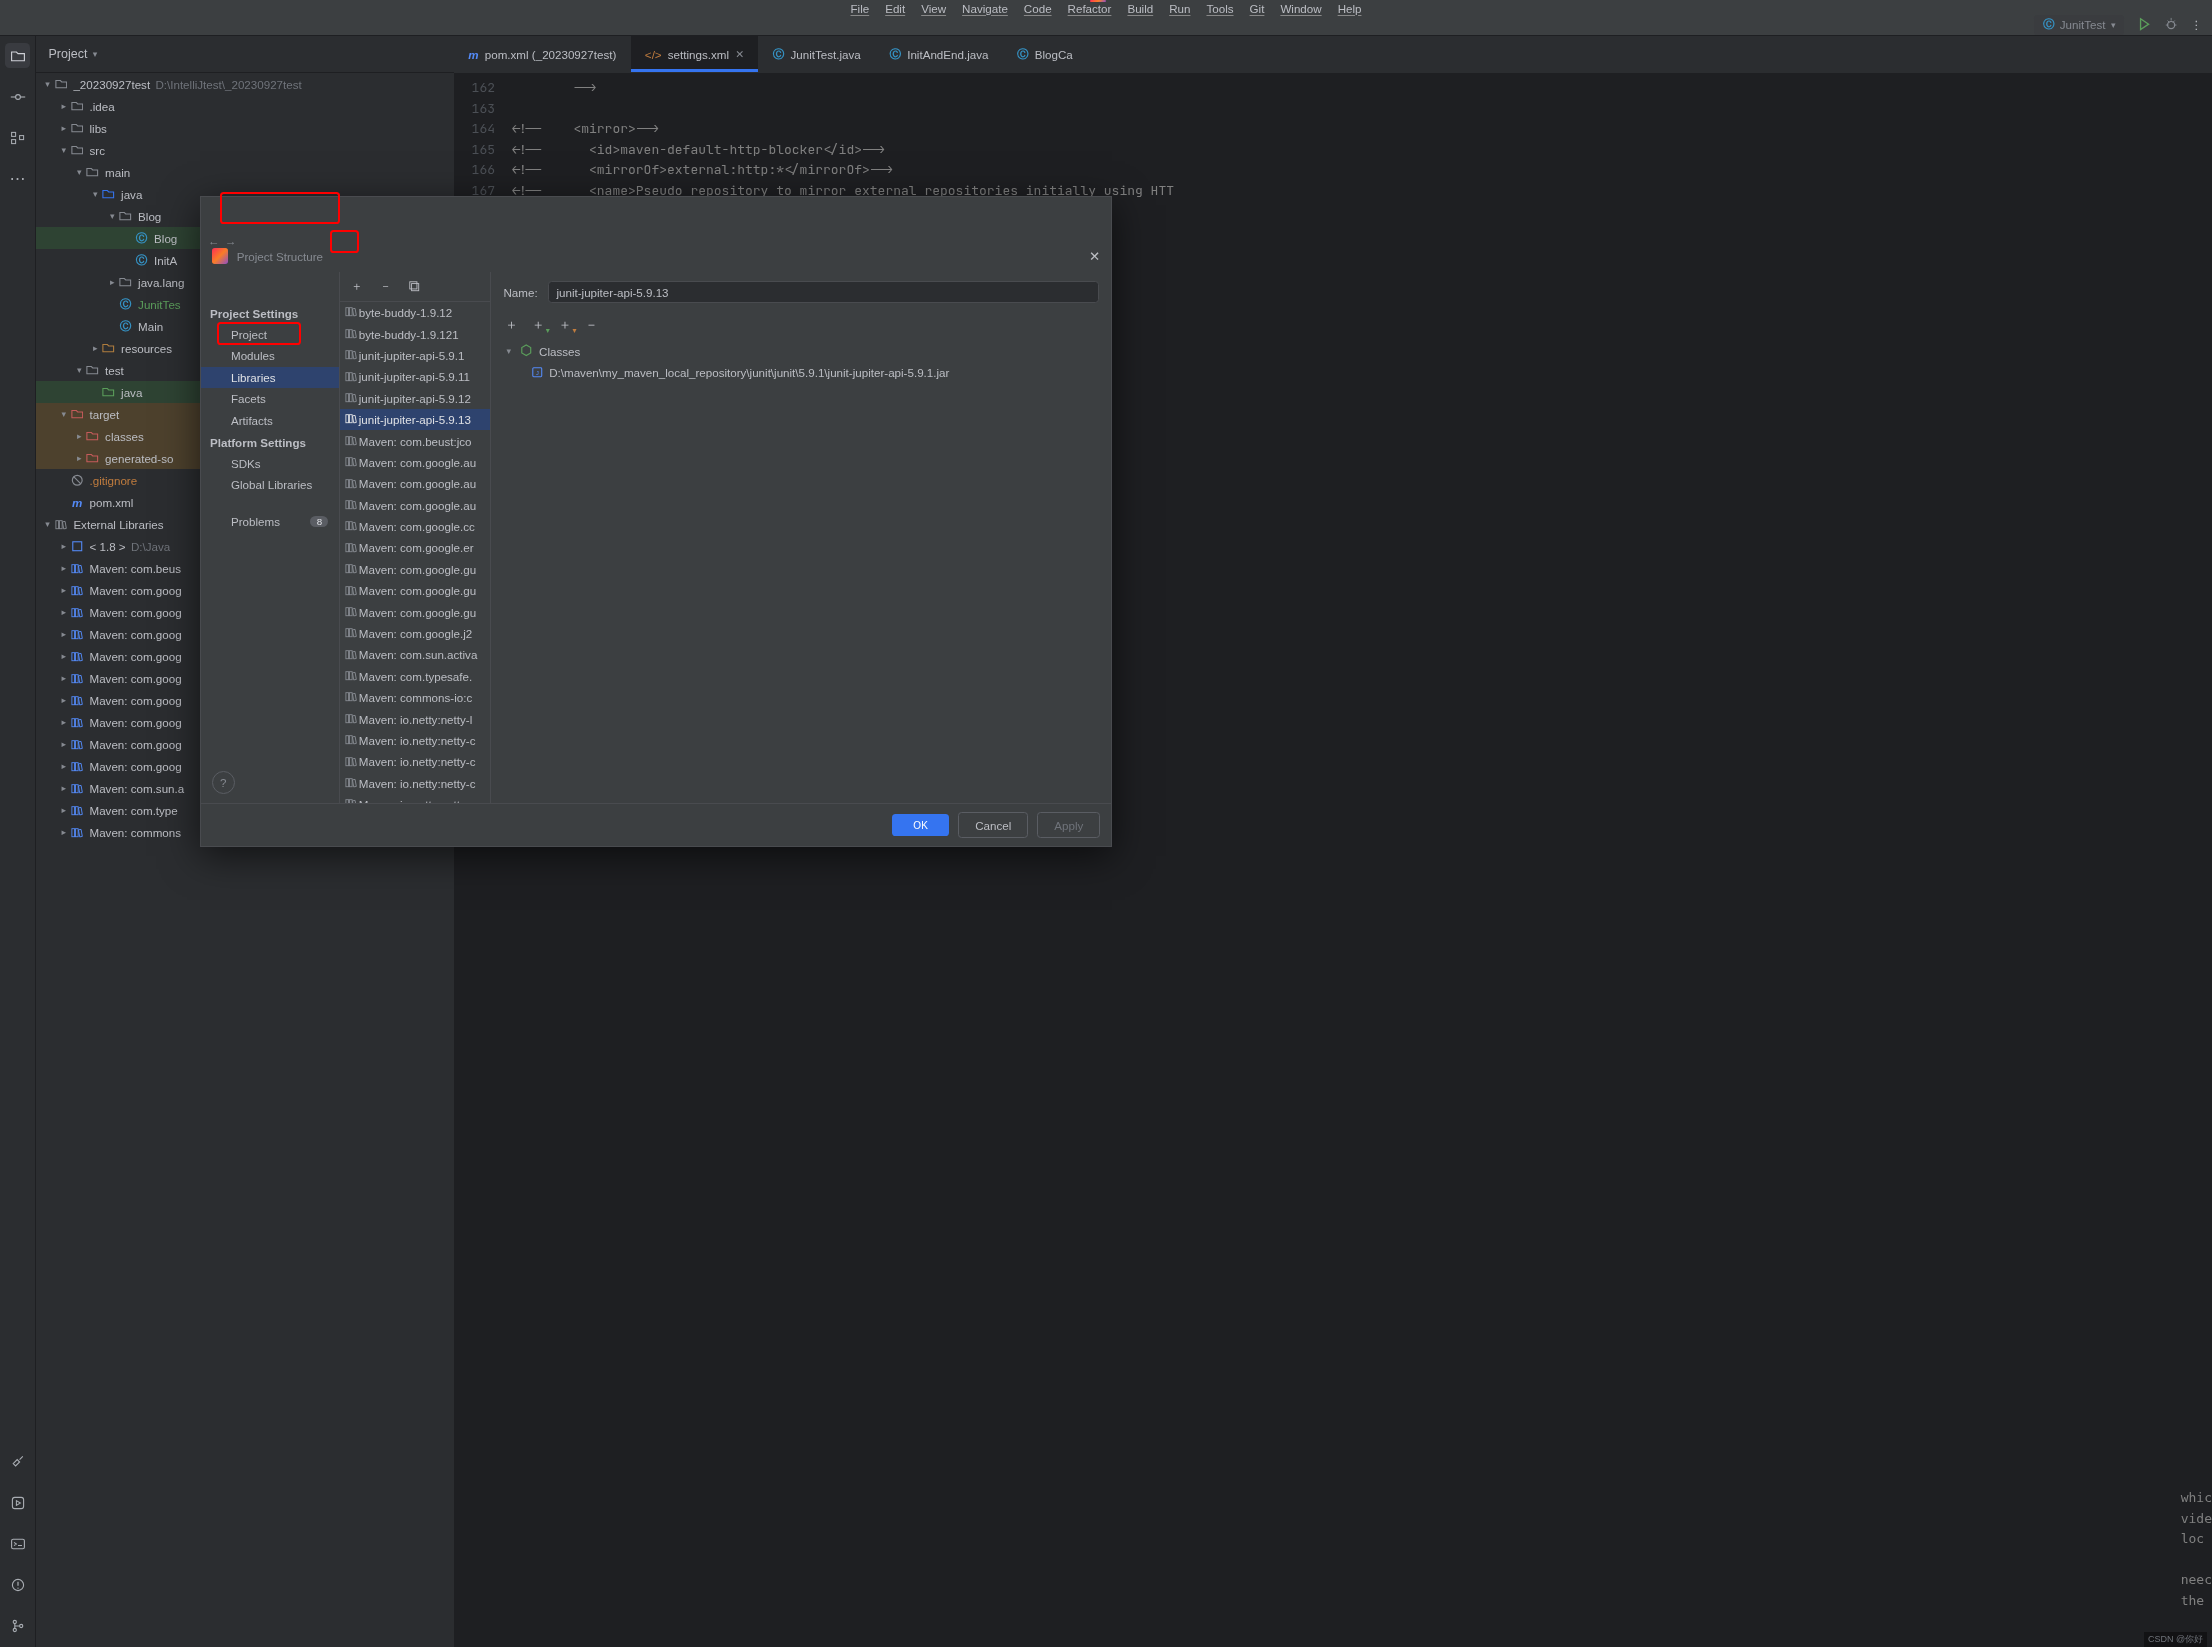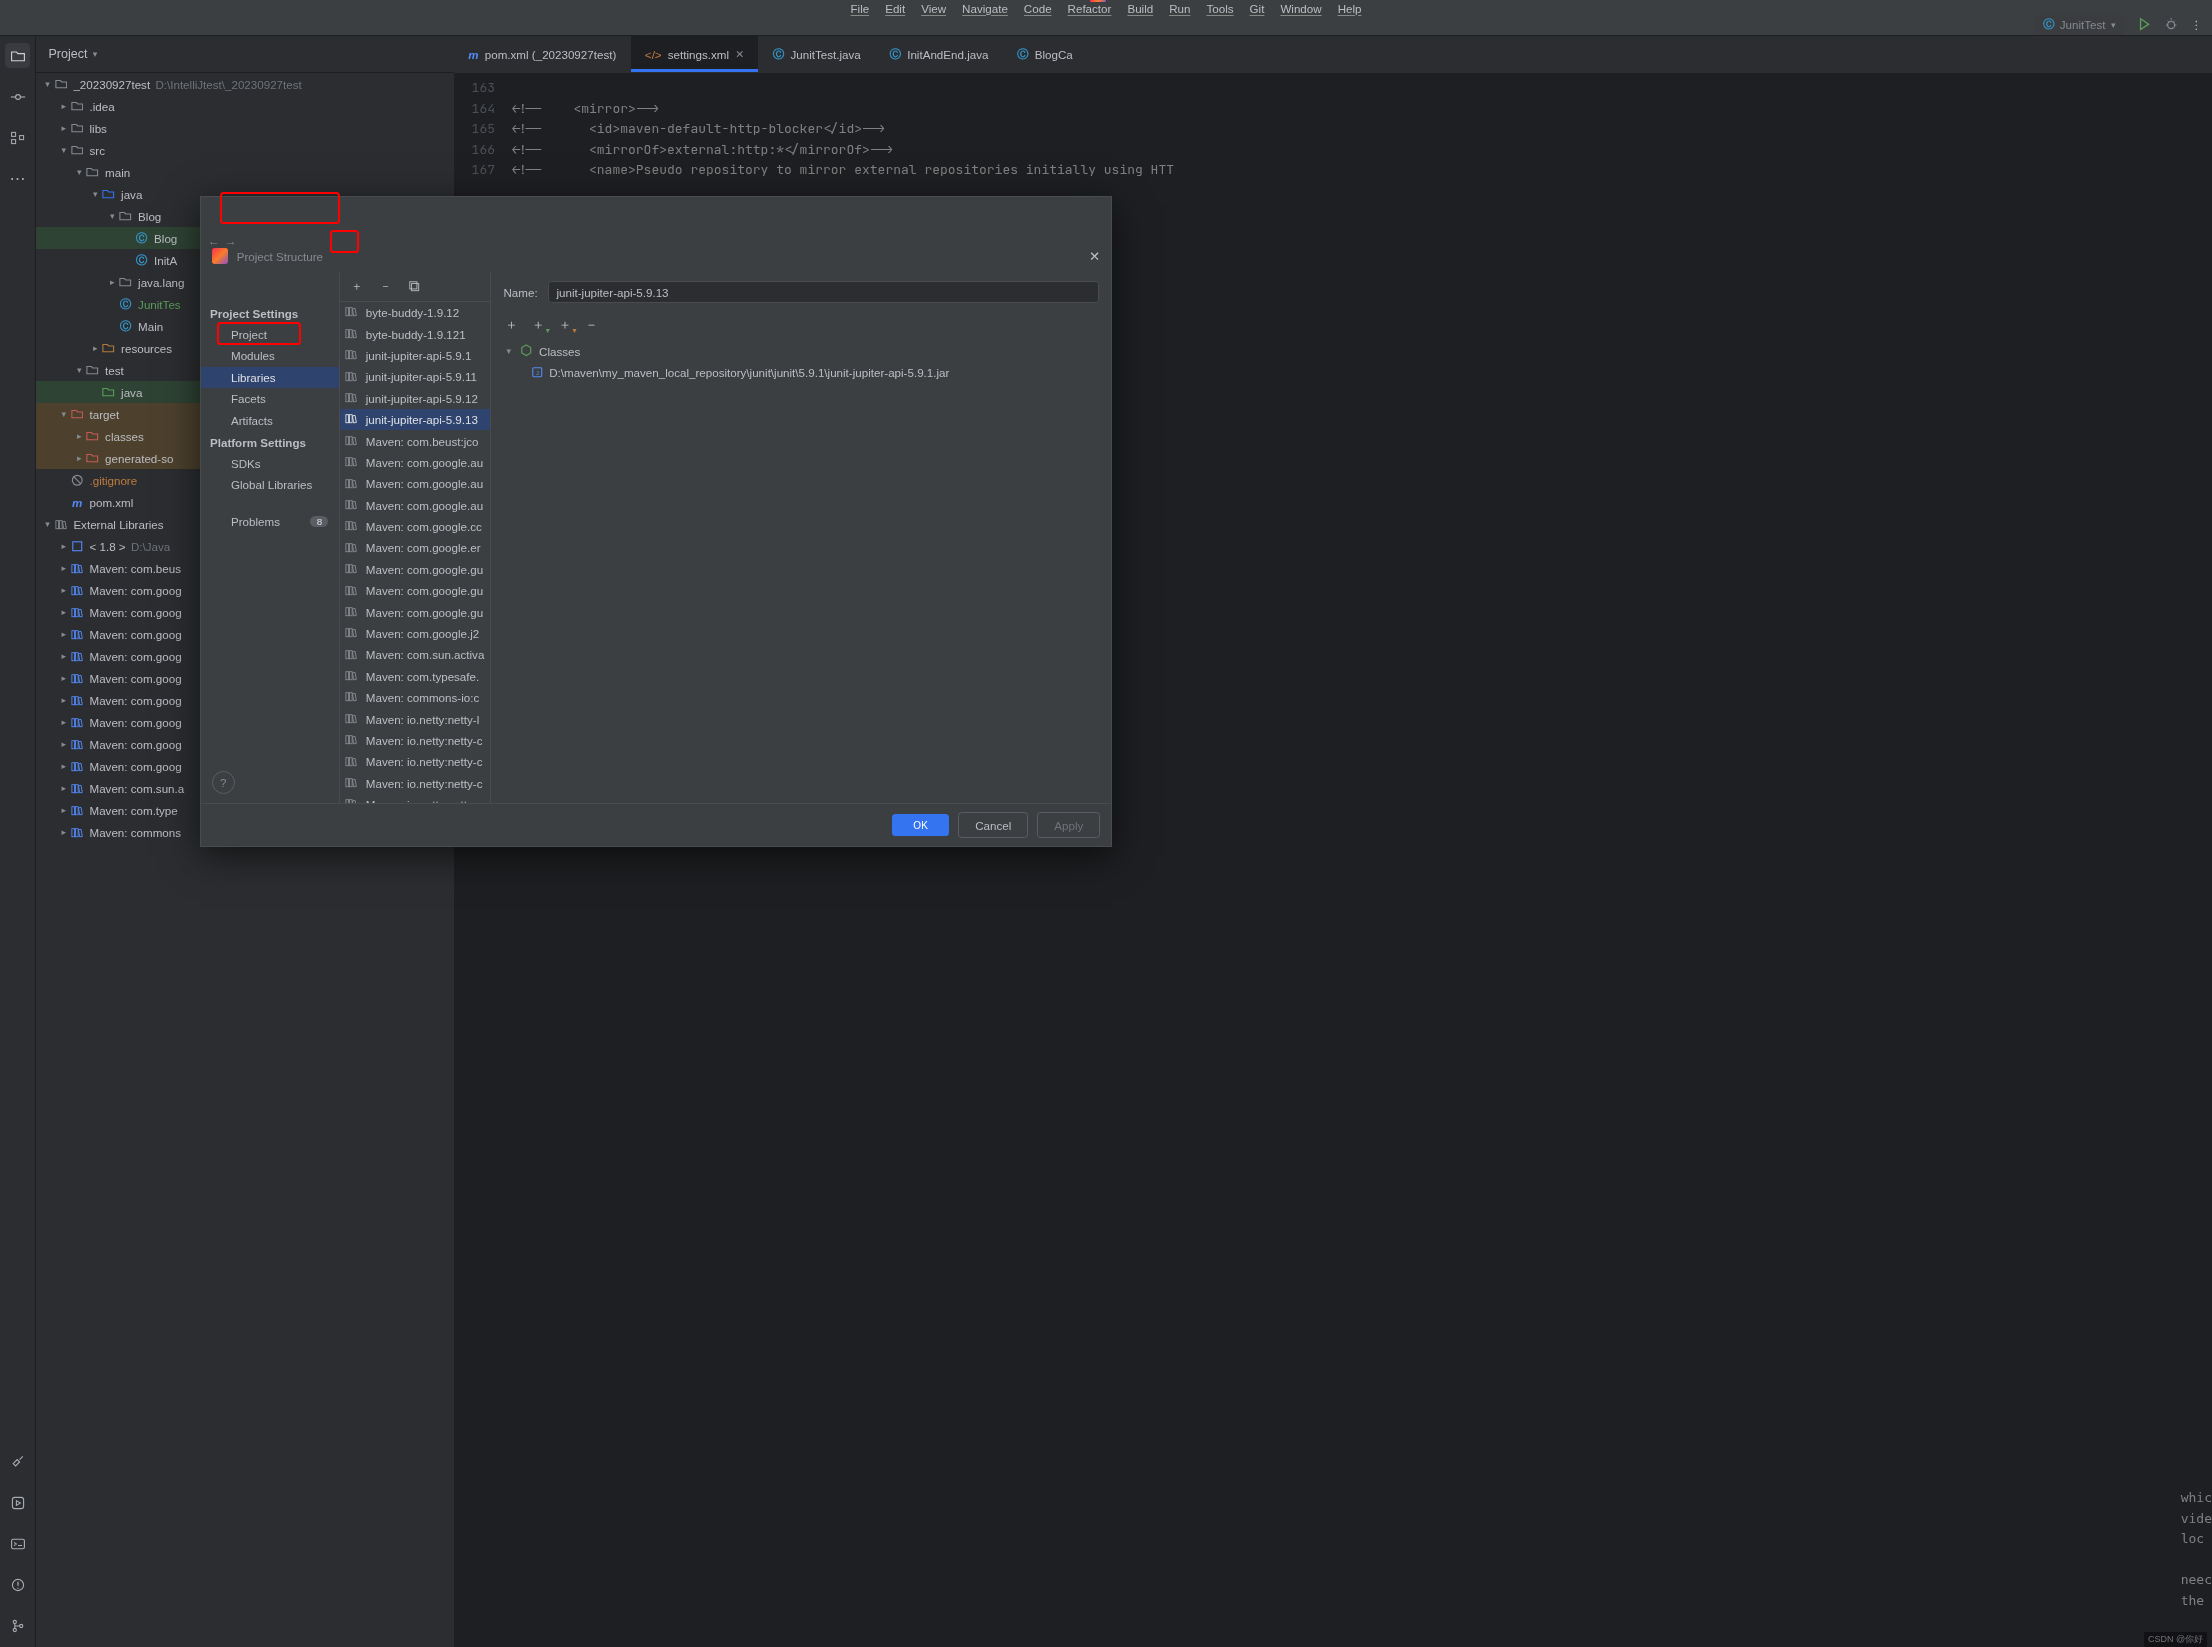--- a/index.html
+++ b/index.html
@@ -71,21 +71,21 @@
   .nav-item { padding:3.6px 9px 3.6px 30px; cursor:pointer; font-size:11.6px; height:21.4px; display:flex; align-items:center;}
   .nav-item.active { background:#2e436e; color:#dfe1e5;}
   .problems { display:flex; align-items:center; justify-content:space-between; padding:3.6px 10.7px 3.6px 30px;}
   .problems .badge { background:#5a5d63; color:#dfe1e5; border-radius:7.1px; padding:0 6.2px; font-size:9.8px;}
   .help-circle { width:23px; height:23px; border:0.9px solid #5a5d63; border-radius:50%; display:flex; align-items:center; justify-content:center; color:#868a91; margin:auto 0 9px 10.7px;}
 
   .modal-mid { width:151px; border-right:0.9px solid #494b4f; display:flex; flex-direction:column;}
   .mid-toolbar { height:30px; border-bottom:0.9px solid #494b4f; display:flex; align-items:center; gap:9px; padding:0 7.1px; color:#bcbec4;}
   .mid-toolbar .btn { width:19.6px; height:19.6px; display:flex; align-items:center; justify-content:center; cursor:pointer; color:#bcbec4;}
   .lib-list { flex:1; overflow:hidden;}
-  .lib-row { display:flex; align-items:center; gap:8px; height:21.4px; padding:0 5.3px; font-size:11.6px; white-space:nowrap; overflow:hidden; cursor:pointer;}
+  .lib-row { display:flex; align-items:center; gap:1px; height:21.4px; padding:0 5.3px; font-size:11.6px; white-space:nowrap; overflow:hidden; cursor:pointer;}
   .lib-row.selected { background:#2e436e; color:#dfe1e5;}
   .lib-row .lic { color:#868a91; font-size:10.7px;}
 
   .modal-right { flex:1; display:flex; flex-direction:column; padding:9px 12.5px;}
   .name-row { display:flex; align-items:center; gap:10.7px; margin-bottom:12.5px;}
   .name-row label { font-size:11.6px;}
   .name-row input { flex:1; background:#2b2d30; border:0.9px solid #494b4f; color:#bcbec4; padding:3.6px 7.1px; border-radius:3.6px; font-size:11.6px;}
   .content-toolbar { display:flex; gap:10.7px; align-items:center; margin-bottom:7.1px; color:#bcbec4;}
   .content-toolbar .tb { cursor:pointer; font-size:13.4px; width:16px; text-align:center;}
   .content-tree { font-size:11.6px;}
@@ -569,20 +569,24 @@
         <span style="color:#3592c4;font-weight:bold;">Ⓒ</span>
         <span>InitAndEnd.java</span>
       </div>
       <div class="tab">
         <span style="color:#3592c4;font-weight:bold;">Ⓒ</span>
         <span>BlogCa</span>
       </div>
     </div>
   <div class="code" id="code">
       <div class="code-row">
+        <div class="gutter">162</div>
+        <div class="code-text">        --&gt;</div>
+      </div>
+      <div class="code-row">
         <div class="gutter">163</div>
         <div class="code-text"></div>
       </div>
       <div class="code-row">
         <div class="gutter">164</div>
         <div class="code-text">&lt;!--    &lt;mirror&gt;--&gt;</div>
       </div>
       <div class="code-row">
         <div class="gutter">165</div>
         <div class="code-text">&lt;!--      &lt;id&gt;maven-default-http-blocker&lt;/id&gt;--&gt;</div>

